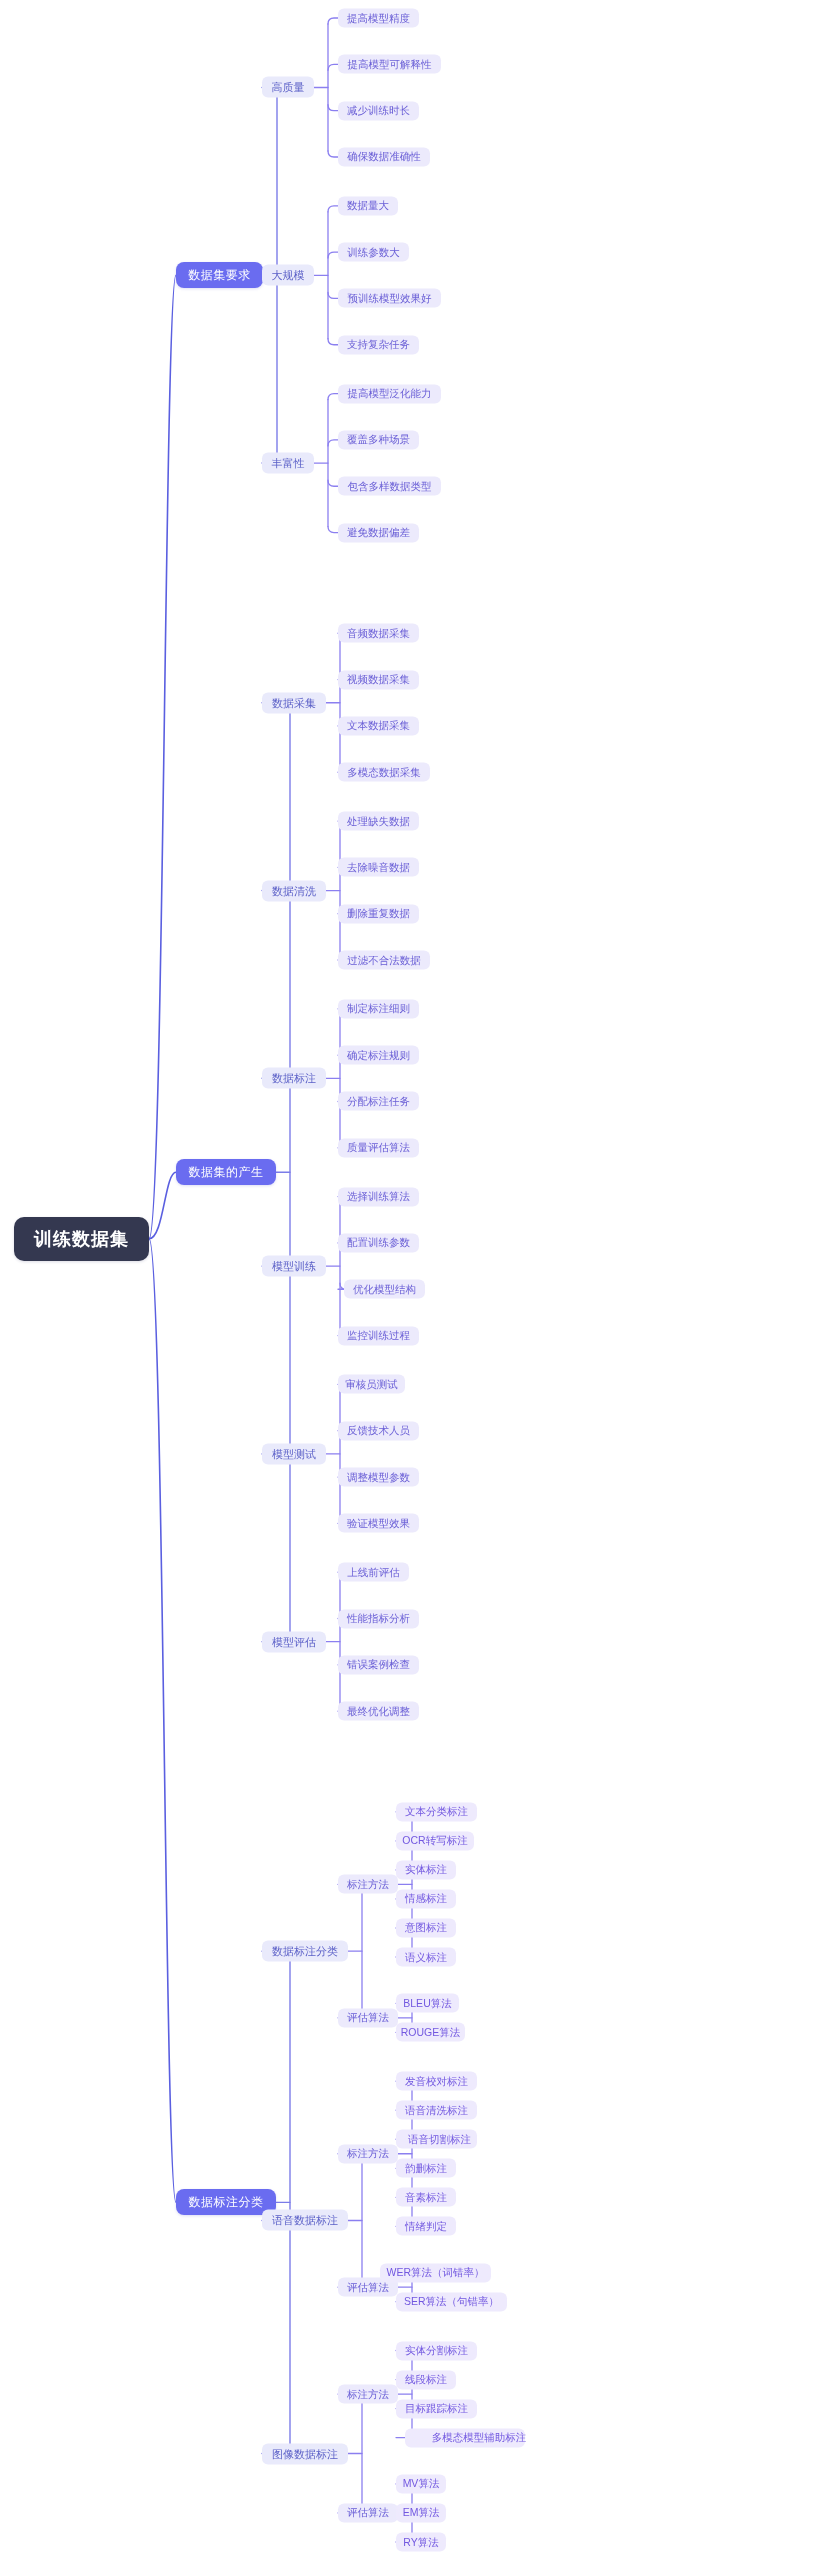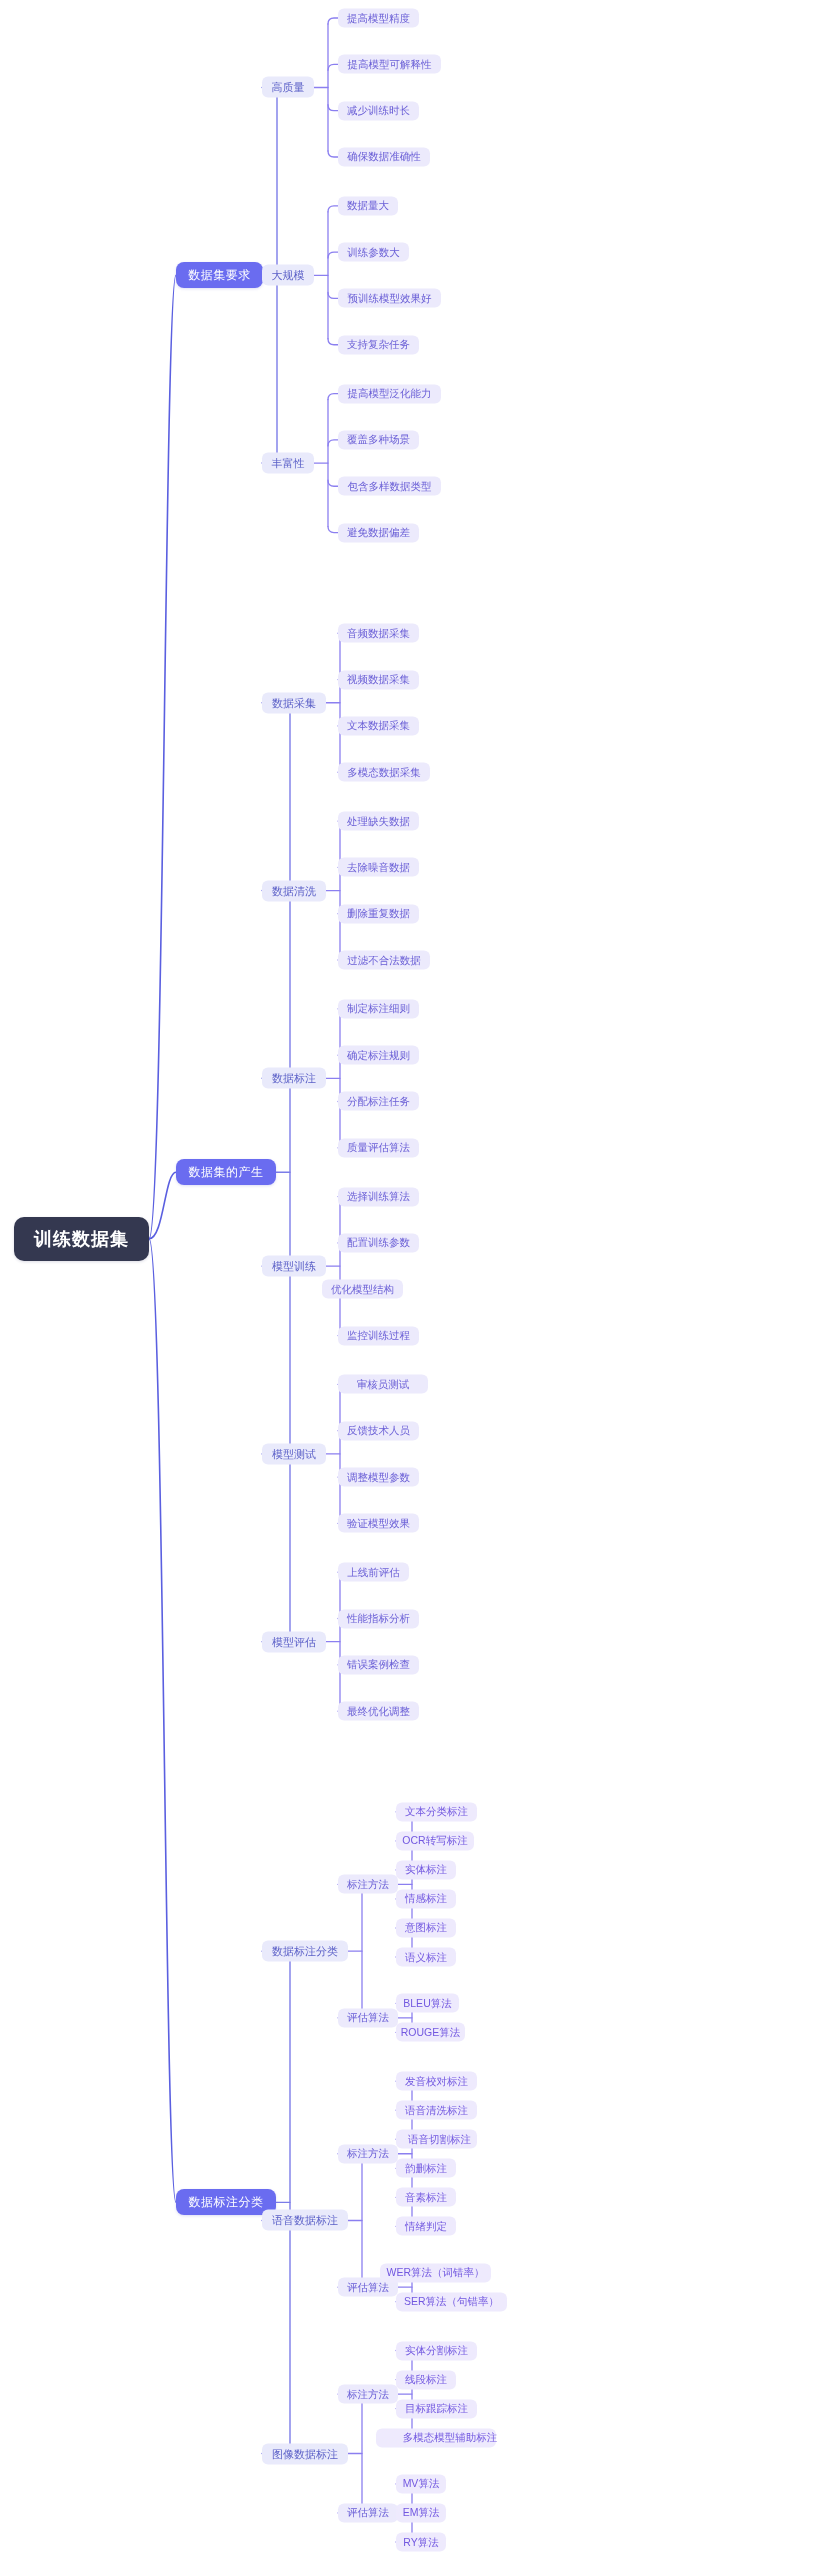--- a/index.html
+++ b/index.html
@@ -296,30 +296,30 @@
       </div>
       <div class="node lvl2" style="left: 262px; top: 1266.1px; width: 64px; height: 21px;">
         <span>模型训练</span>
       </div>
       <div class="node lvl3" style="left: 338px; top: 1196.61px; width: 81px; height: 19px;">
         <span>选择训练算法</span>
       </div>
       <div class="node lvl3" style="left: 338px; top: 1242.94px; width: 81px; height: 19px;">
         <span>配置训练参数</span>
       </div>
-      <div class="node lvl3" style="left: 322px; top: 1289.27px; width: 81px; height: 19px;">
+      <div class="node lvl3" style="left: 344px; top: 1289.27px; width: 81px; height: 19px;">
         <span>优化模型结构</span>
       </div>
       <div class="node lvl3" style="left: 338px; top: 1335.59px; width: 81px; height: 19px;">
         <span>监控训练过程</span>
       </div>
       <div class="node lvl2" style="left: 262px; top: 1453.89px; width: 64px; height: 21px;">
         <span>模型测试</span>
       </div>
-      <div class="node lvl3" style="left: 338px; top: 1384.39px; width: 90px; height: 19px;">
+      <div class="node lvl3" style="left: 338px; top: 1384.39px; width: 67px; height: 19px;">
         <span>审核员测试</span>
       </div>
       <div class="node lvl3" style="left: 338px; top: 1430.72px; width: 81px; height: 19px;">
         <span>反馈技术人员</span>
       </div>
       <div class="node lvl3" style="left: 338px; top: 1477.05px; width: 81px; height: 19px;">
         <span>调整模型参数</span>
       </div>
       <div class="node lvl3" style="left: 338px; top: 1523.38px; width: 81px; height: 19px;">
         <span>验证模型效果</span>
@@ -416,21 +416,21 @@
       </div>
       <div class="node lvl4" style="left: 396px; top: 2350.51px; width: 81px; height: 19px;">
         <span>实体分割标注</span>
       </div>
       <div class="node lvl4" style="left: 396px; top: 2379.54px; width: 60px; height: 19px;">
         <span>线段标注</span>
       </div>
       <div class="node lvl4" style="left: 396px; top: 2408.57px; width: 81px; height: 19px;">
         <span>目标跟踪标注</span>
       </div>
-      <div class="node lvl4" style="left: 376px; top: 2437.61px; width: 120px; height: 19px; padding-left: 28px;">
+      <div class="node lvl4" style="left: 405px; top: 2437.61px; width: 120px; height: 19px; padding-left: 28px;">
         <span>多模态模型辅助标注</span>
       </div>
       <div class="node lvl3" style="left: 338px; top: 2512.97px; width: 60px; height: 19px;">
         <span>评估算法</span>
       </div>
       <div class="node lvl4" style="left: 396px; top: 2483.93px; width: 50px; height: 19px;">
         <span>MV算法</span>
       </div>
       <div class="node lvl4" style="left: 396px; top: 2512.97px; width: 50px; height: 19px;">
         <span>EM算法</span>

